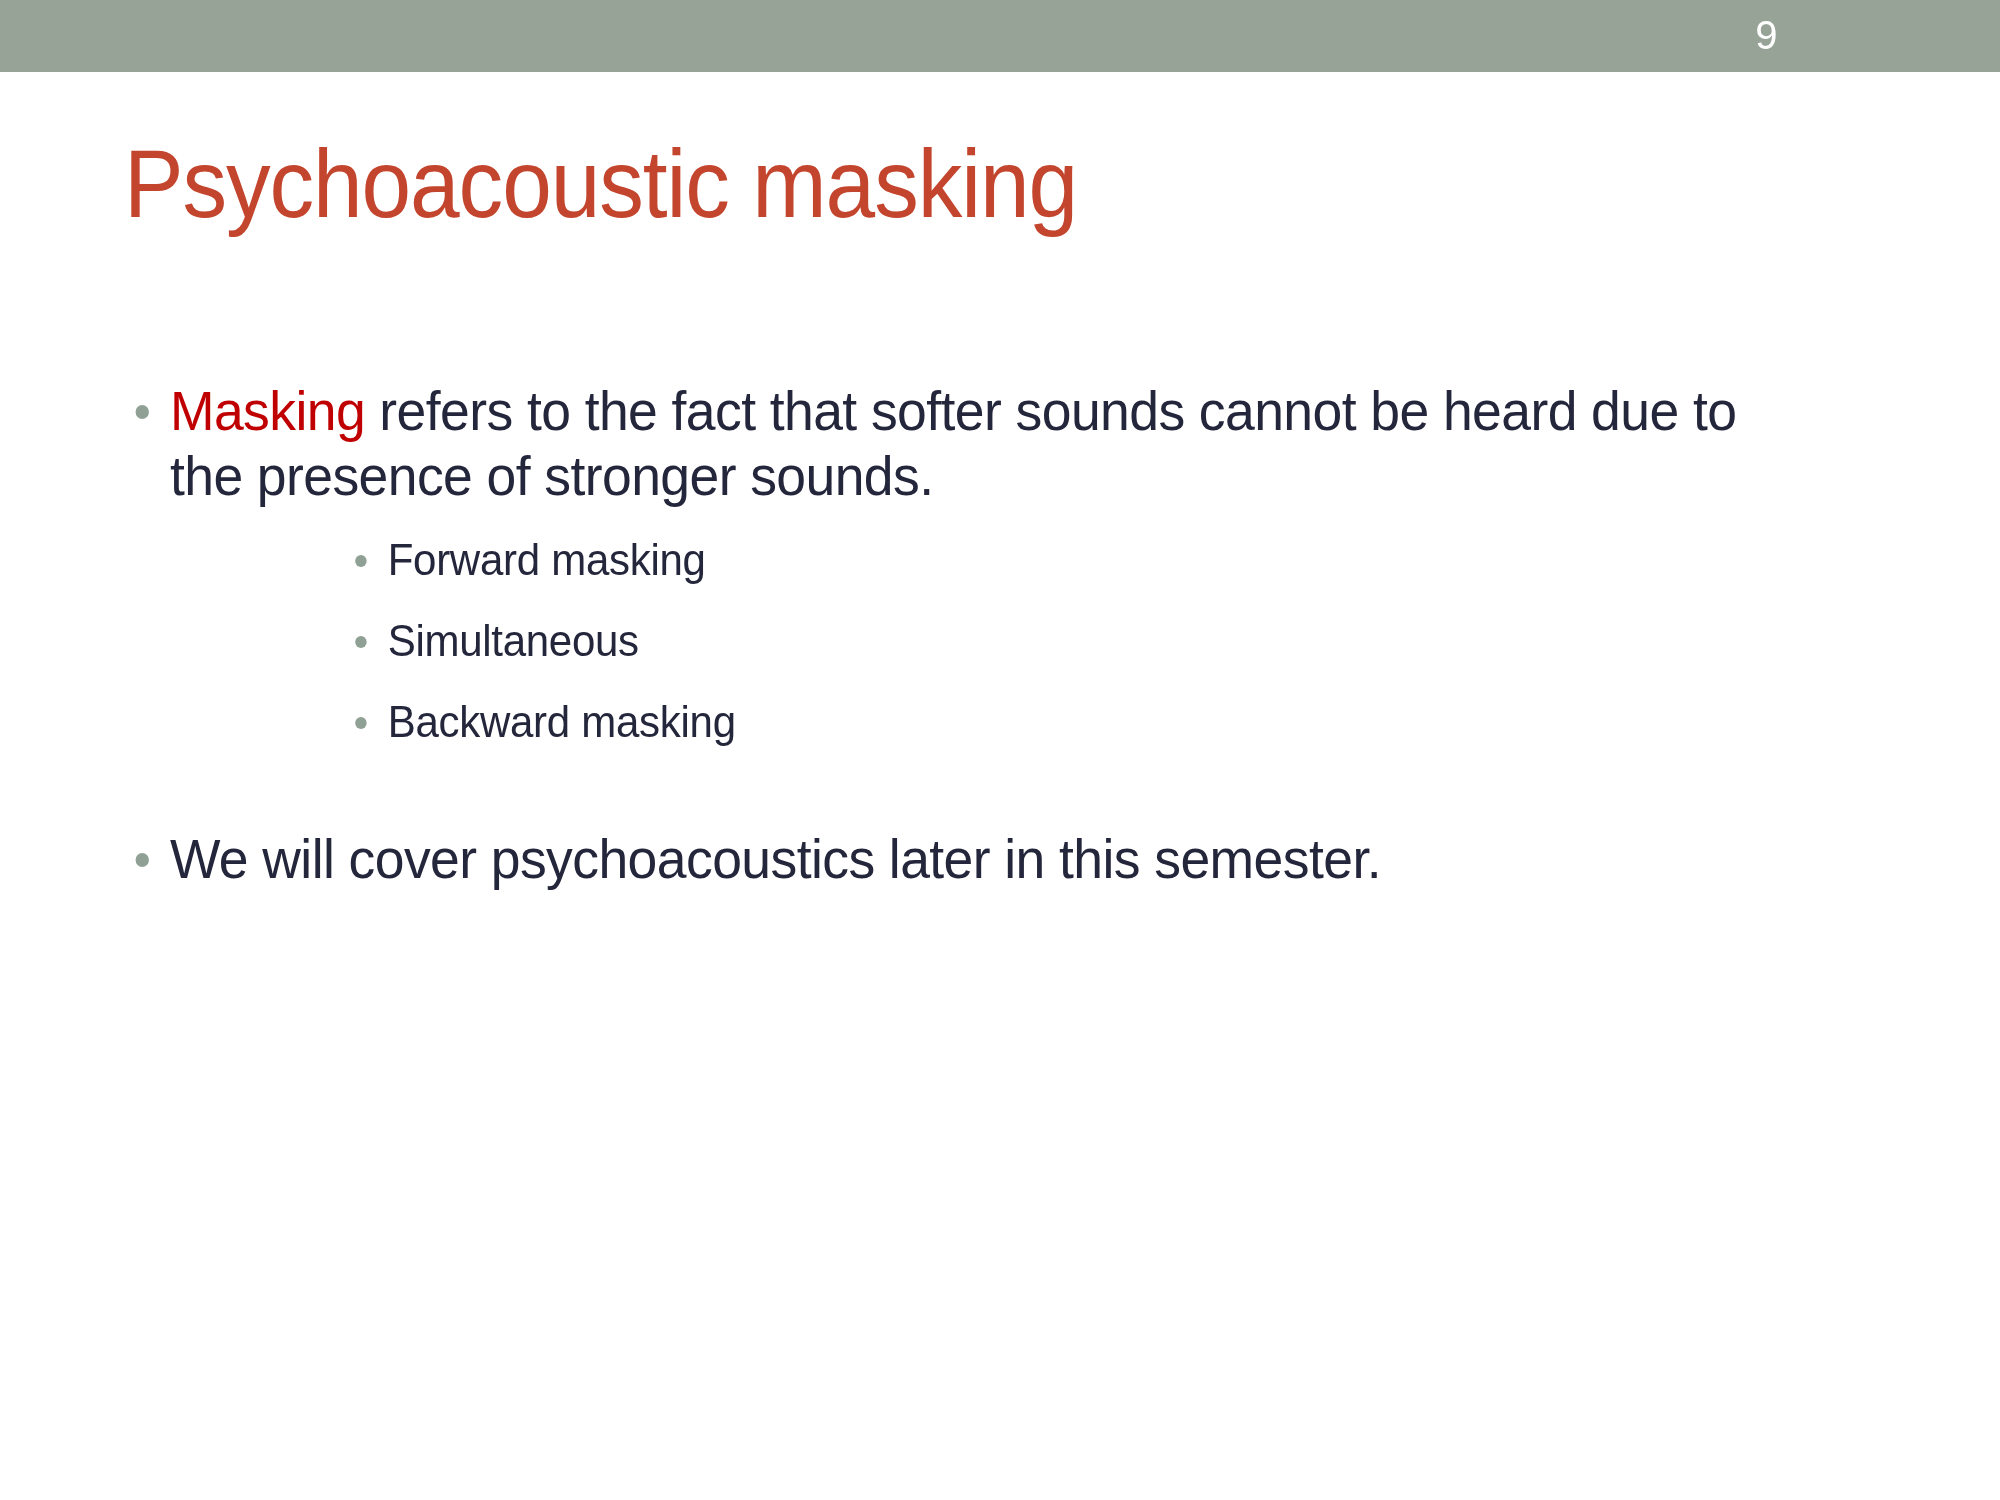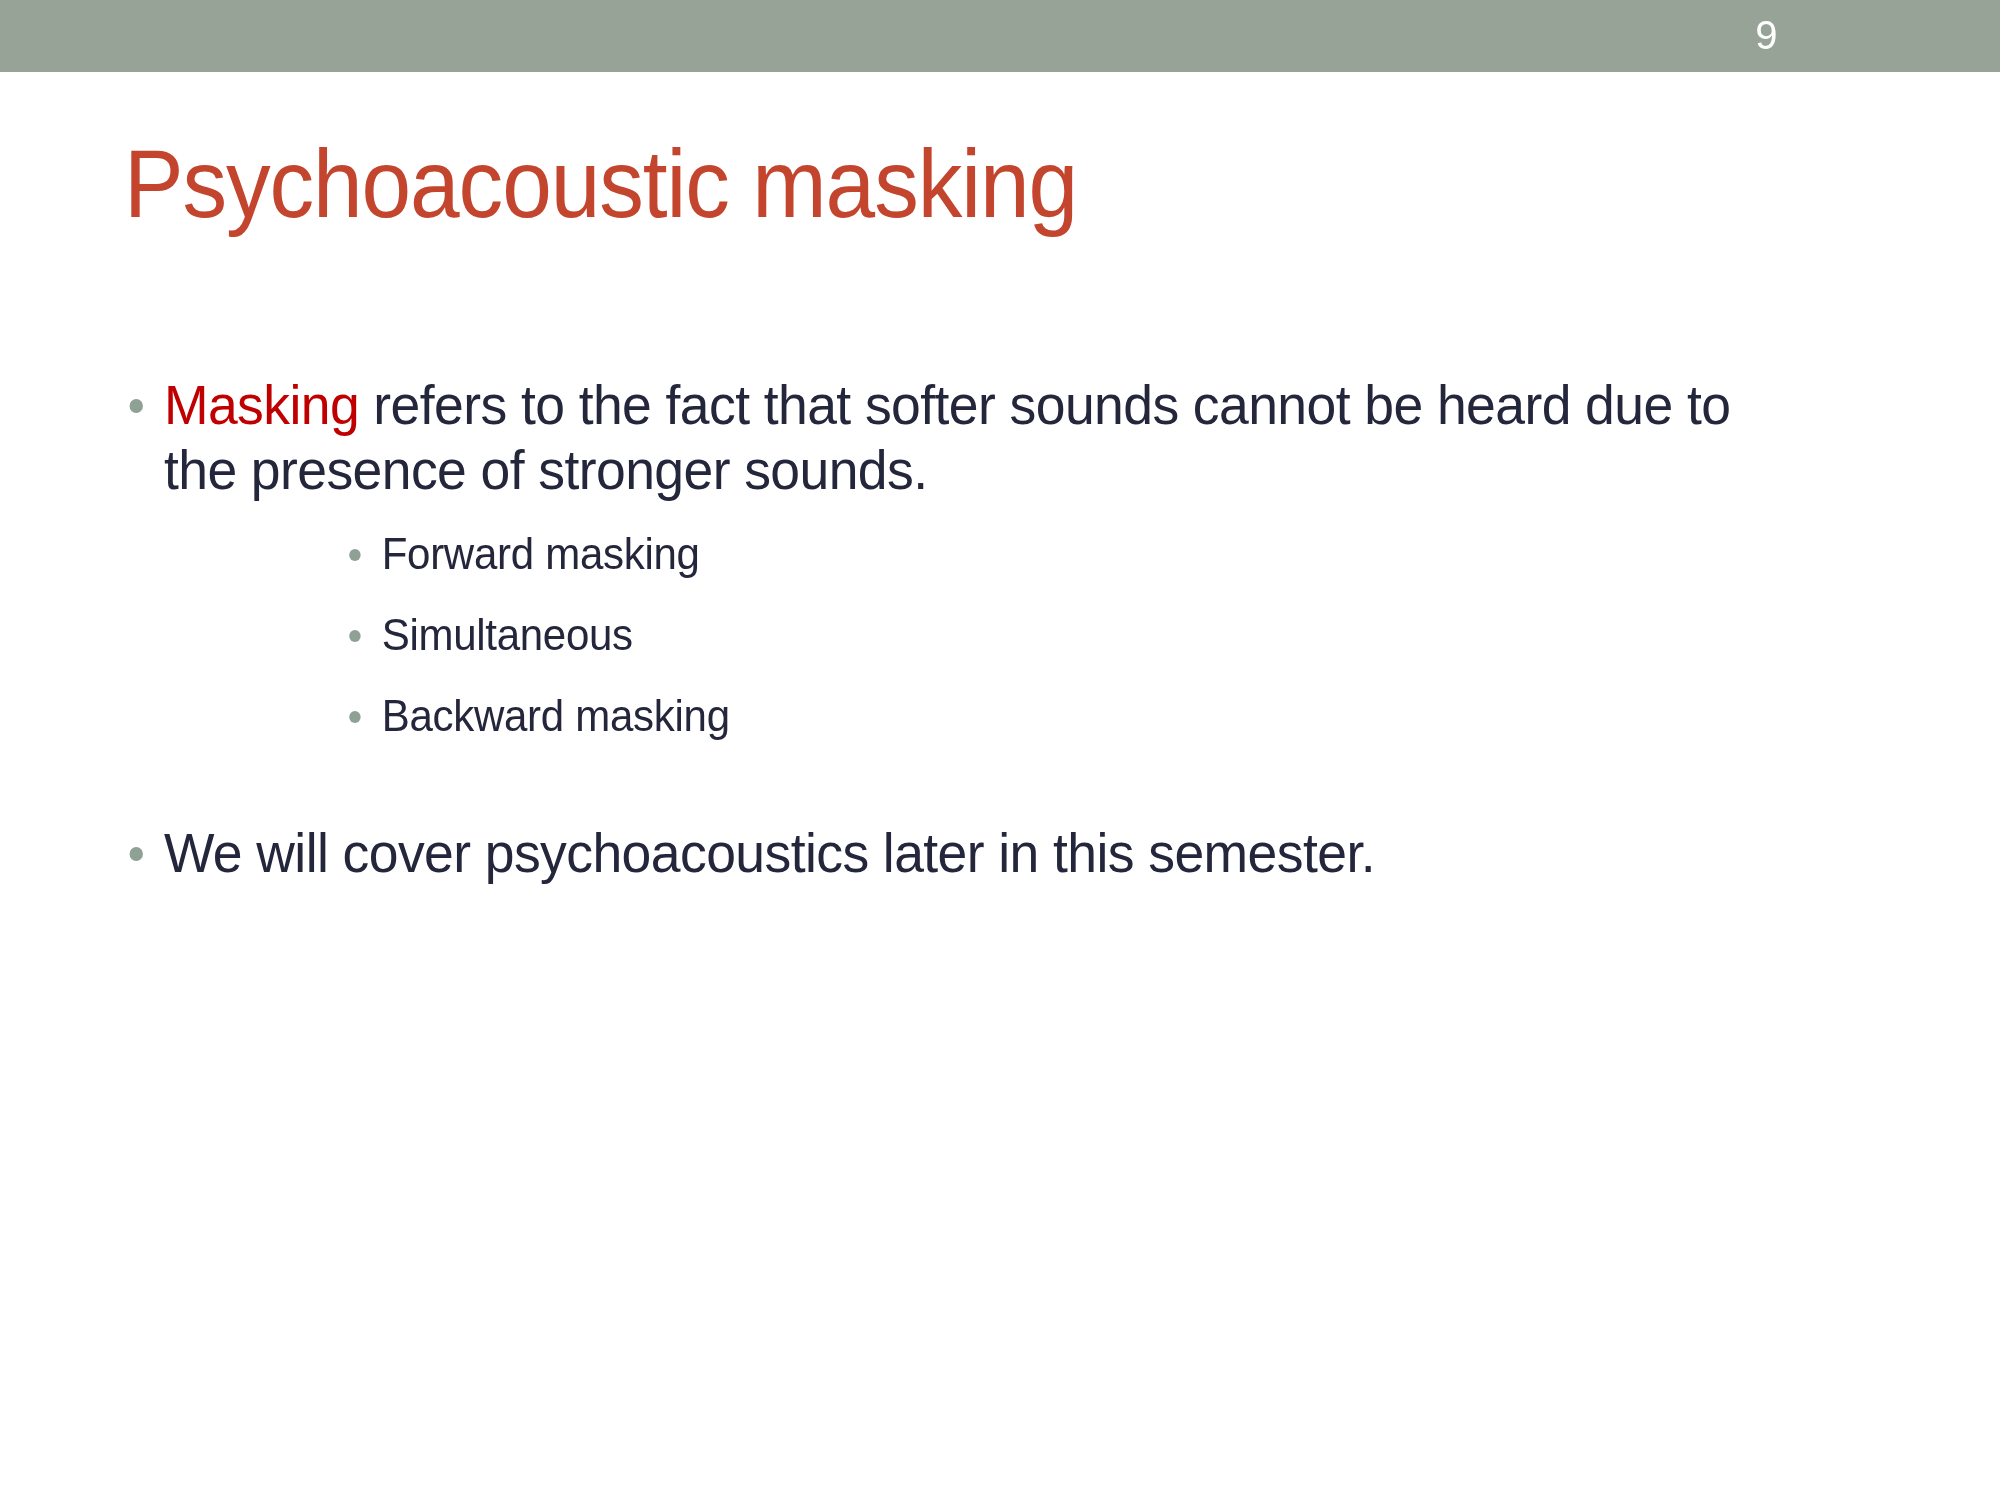--- a/index.html
+++ b/index.html
@@ -63,21 +63,21 @@
   
   .body-content {
     position: absolute;
     left: 0;
     top: 368px;
     width: 2000px;
   }
 
   ul.level1 {
     list-style: none;
-    margin: 4px;
+    margin: 10px;
     padding: 0;
   }
 
   li.bullet-l1 {
     position: relative;
     padding-left: 46px;
     margin: 0 0 0 116px;
     width: 1700px;
     box-sizing: border-box;
     font-size: 56px;

